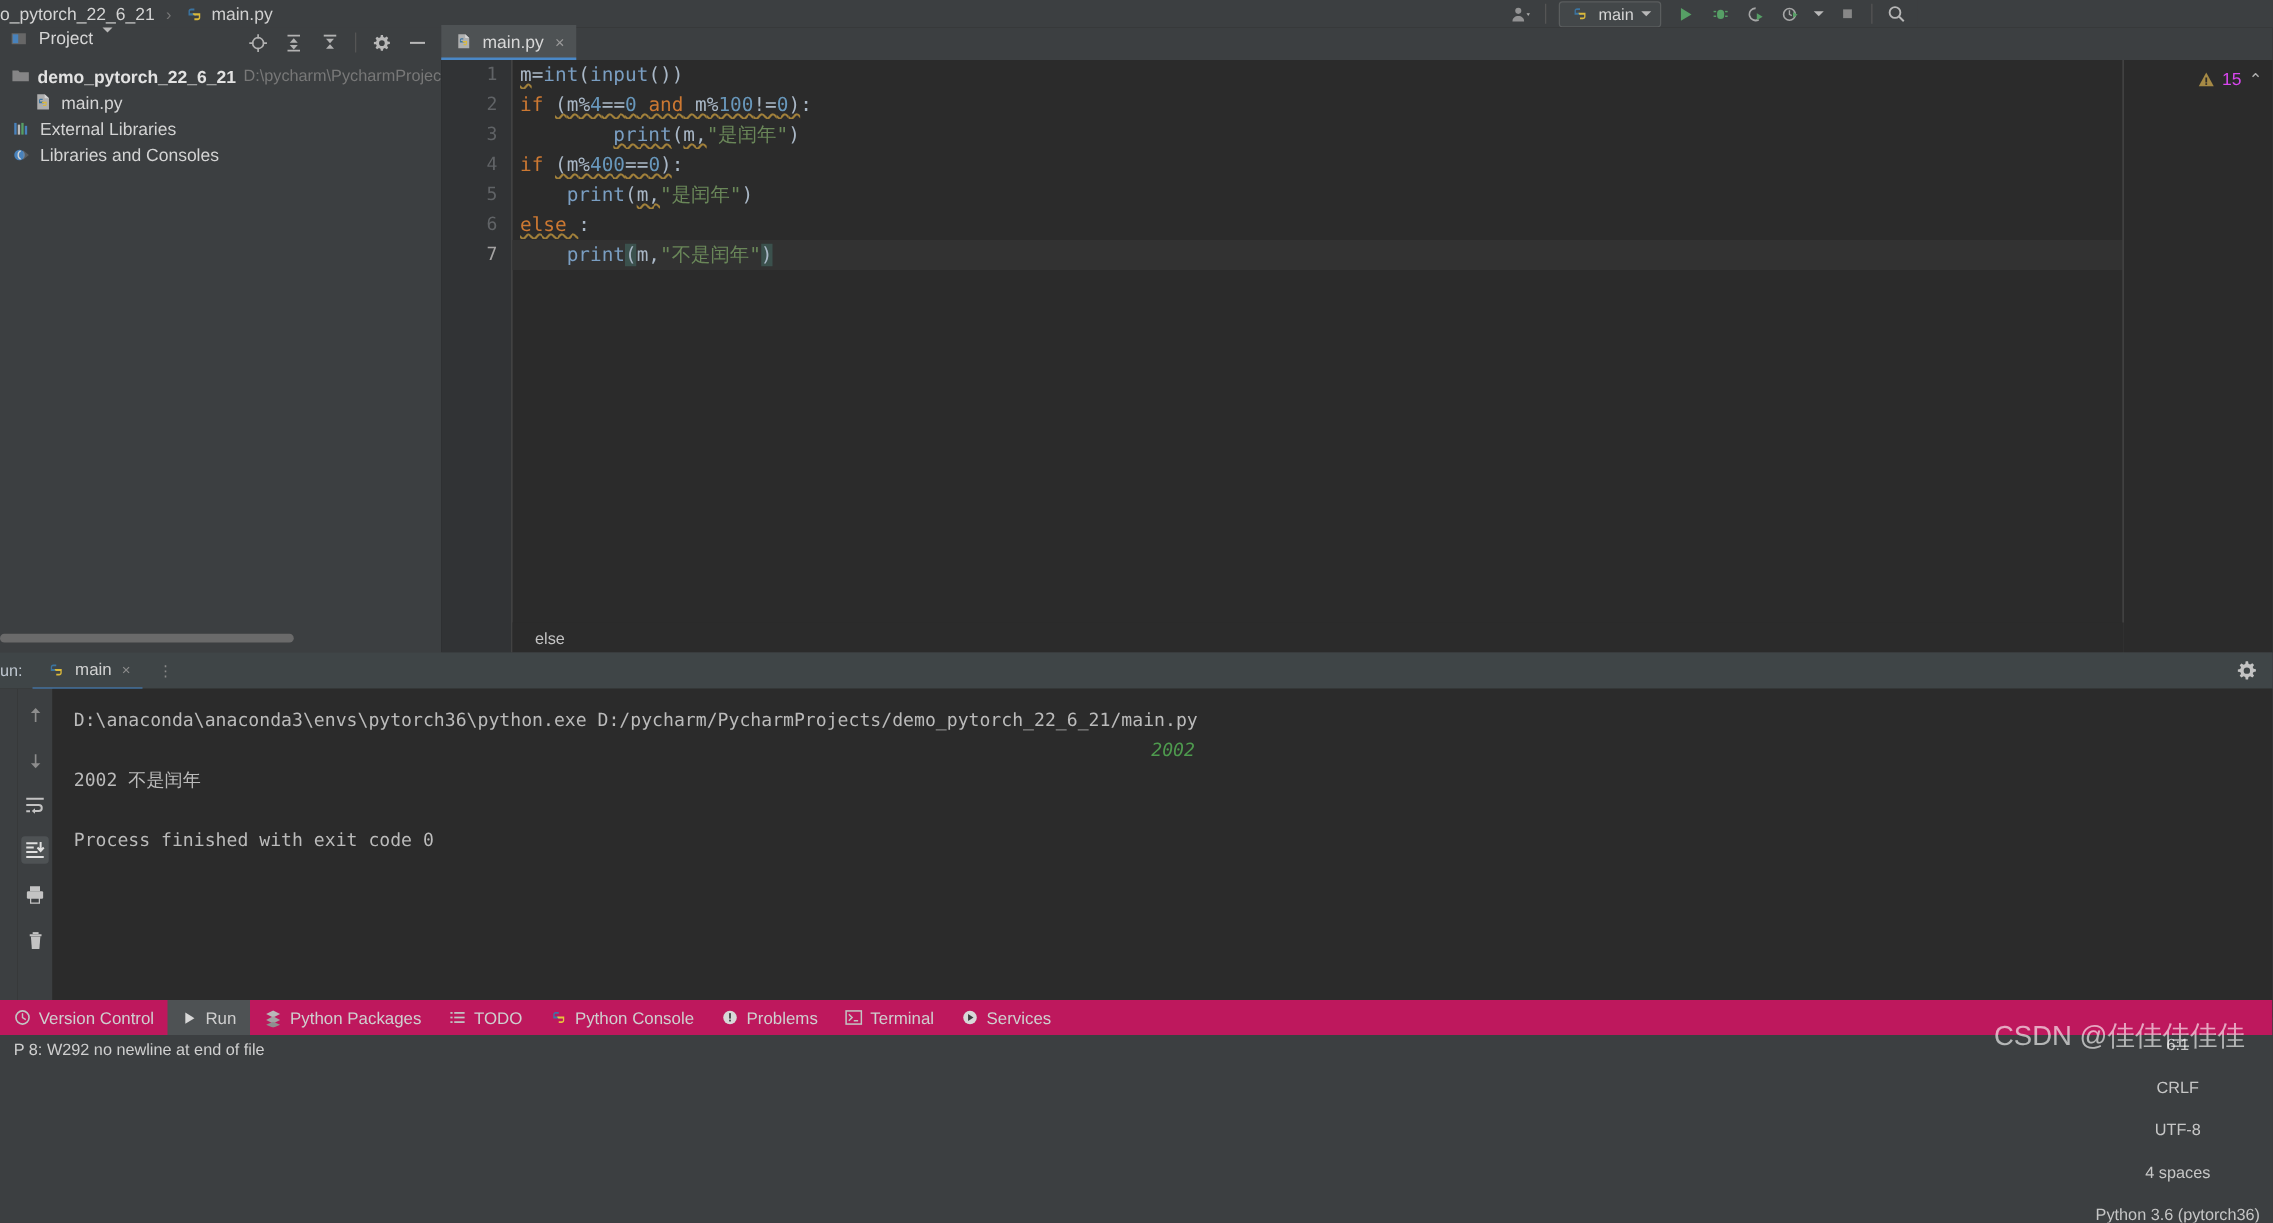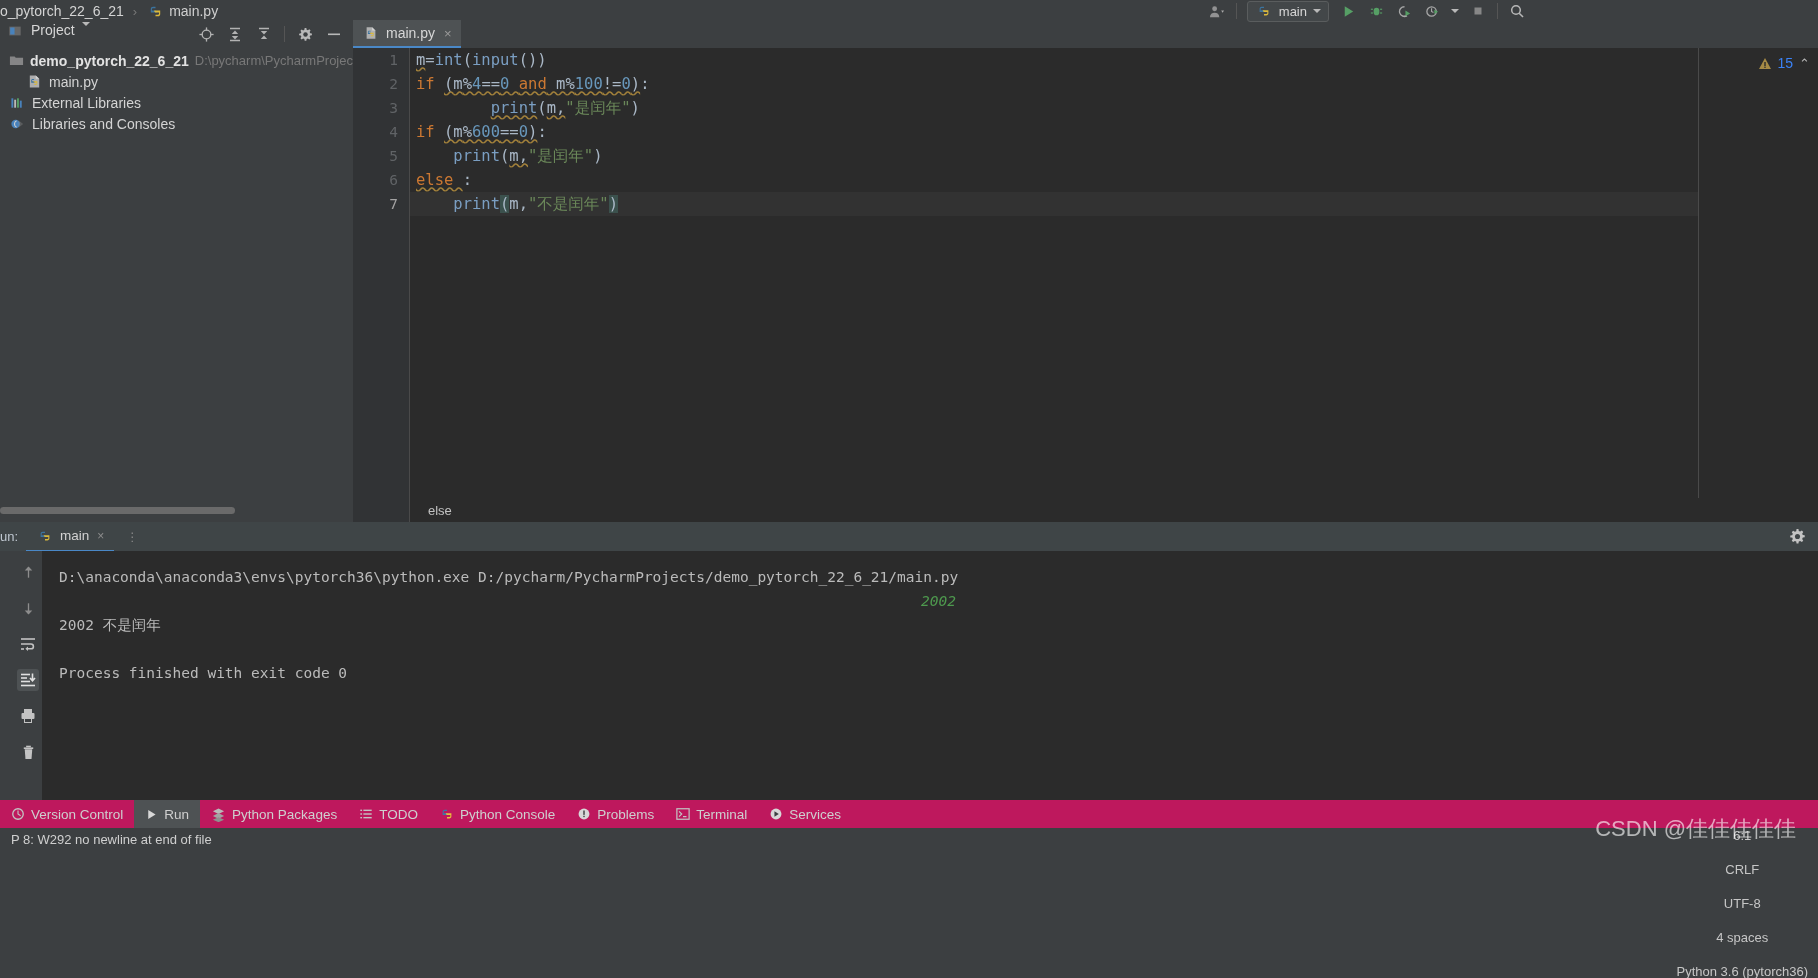--- a/index.html
+++ b/index.html
@@ -54,21 +54,21 @@
   .kw{color:#cc7832;}
   .num{color:#6897bb;}
   .str{color:#6a8759;}
   .fn{color:#7a9ec2;}
   .id{color:#a9b7c6;}
   .wavy{text-decoration:underline wavy #a1803a;text-decoration-skip-ink:none;}
   .sel{background:#214283;}
   .brmatch{background:#3b514d;}
   .editor-right{position:absolute;right:0;top:0;width:119px;height:474px;background:#2b2b2b;border-left:1px solid #4a4a4a;}
   .warnbox{position:absolute;right:8px;top:7px;display:flex;align-items:center;gap:6px;font-size:14px;color:#b6b6b6;}
-  .warn-n{color:#3b82f6;}
+  .warn-n{color:#d946ef;}
   .chev{color:#b0b0b0;font-size:13px;}
   .breadcrumbbar{position:absolute;left:57px;bottom:0;right:119px;height:24px;background:#2b2b2b;display:flex;align-items:center;padding-left:10px;}
   .bc{font-size:13px;color:#c2c2c2;padding:0 8px;}
   .vsplit{position:absolute;left:0;top:0;width:1px;height:474px;background:#4a4a4a;}
 
   
   .runwin{position:absolute;left:0;top:522px;width:1818px;height:278px;background:#3c3f41;}
   .runhdr{height:29px;background:#3f4547;display:flex;align-items:center;}
   .runlabel{font-size:13px;color:#bfc7d0;padding-left:0px;padding-right:8px;text-align:center;}
   .runtab{height:29px;display:flex;align-items:center;gap:6px;padding:0 10px;font-size:13.5px;color:#d2d2d2;border-bottom:2px solid #4a88c7;}
@@ -305,21 +305,21 @@
           <div class="lnum">6</div>
           <div class="lnum cur">7</div>
         </div>
 
         <div class="vsplit" style="left:56px;"></div>
 
         <div class="codewrap">
           <div class="cline"><span class="id wavy">m</span><span class="id">=</span><span class="fn">int</span><span class="id">(</span><span class="fn">input</span><span class="id">())</span></div>
           <div class="cline"><span class="kw">if</span><span class="id"> </span><span class="wavy"><span class="id">(</span><span class="id">m</span><span class="id">%</span><span class="num">4</span><span class="id">==</span><span class="num">0</span><span class="id"> </span><span class="kw">and</span><span class="id"> m</span><span class="id">%</span><span class="num">100</span><span class="id">!=</span><span class="num">0</span><span class="id">)</span></span><span class="id">:</span></div>
           <div class="cline"><span class="id">        </span><span class="fn wavy">print</span><span class="id">(</span><span class="id wavy">m,</span><span class="str">"是闰年"</span><span class="id">)</span></div>
-          <div class="cline"><span class="kw">if</span><span class="id"> </span><span class="wavy"><span class="id">(m</span><span class="id">%</span><span class="num">600</span><span class="id">==</span><span class="num">0</span><span class="id">)</span></span><span class="id">:</span></div>
+          <div class="cline"><span class="kw">if</span><span class="id"> </span><span class="wavy"><span class="id">(m</span><span class="id">%</span><span class="num">400</span><span class="id">==</span><span class="num">0</span><span class="id">)</span></span><span class="id">:</span></div>
           <div class="cline"><span class="id">    </span><span class="fn">print</span><span class="id">(</span><span class="id wavy">m,</span><span class="str">"是闰年"</span><span class="id">)</span></div>
           <div class="cline"><span class="kw wavy">else </span><span class="id">:</span></div>
           <div class="cline hl"><span class="id">    </span><span class="fn">print</span><span class="brmatch">(</span><span class="id">m,</span><span class="str">"不是闰年"</span><span class="brmatch">)</span></div>
         </div>
 
         <div class="editor-right">
           <div class="warnbox">
             <span>
               <svg width="14" height="13" viewBox="0 0 14 13">
                   <path d="M7 1l6 11H1z" fill="#a68a45"></path>

